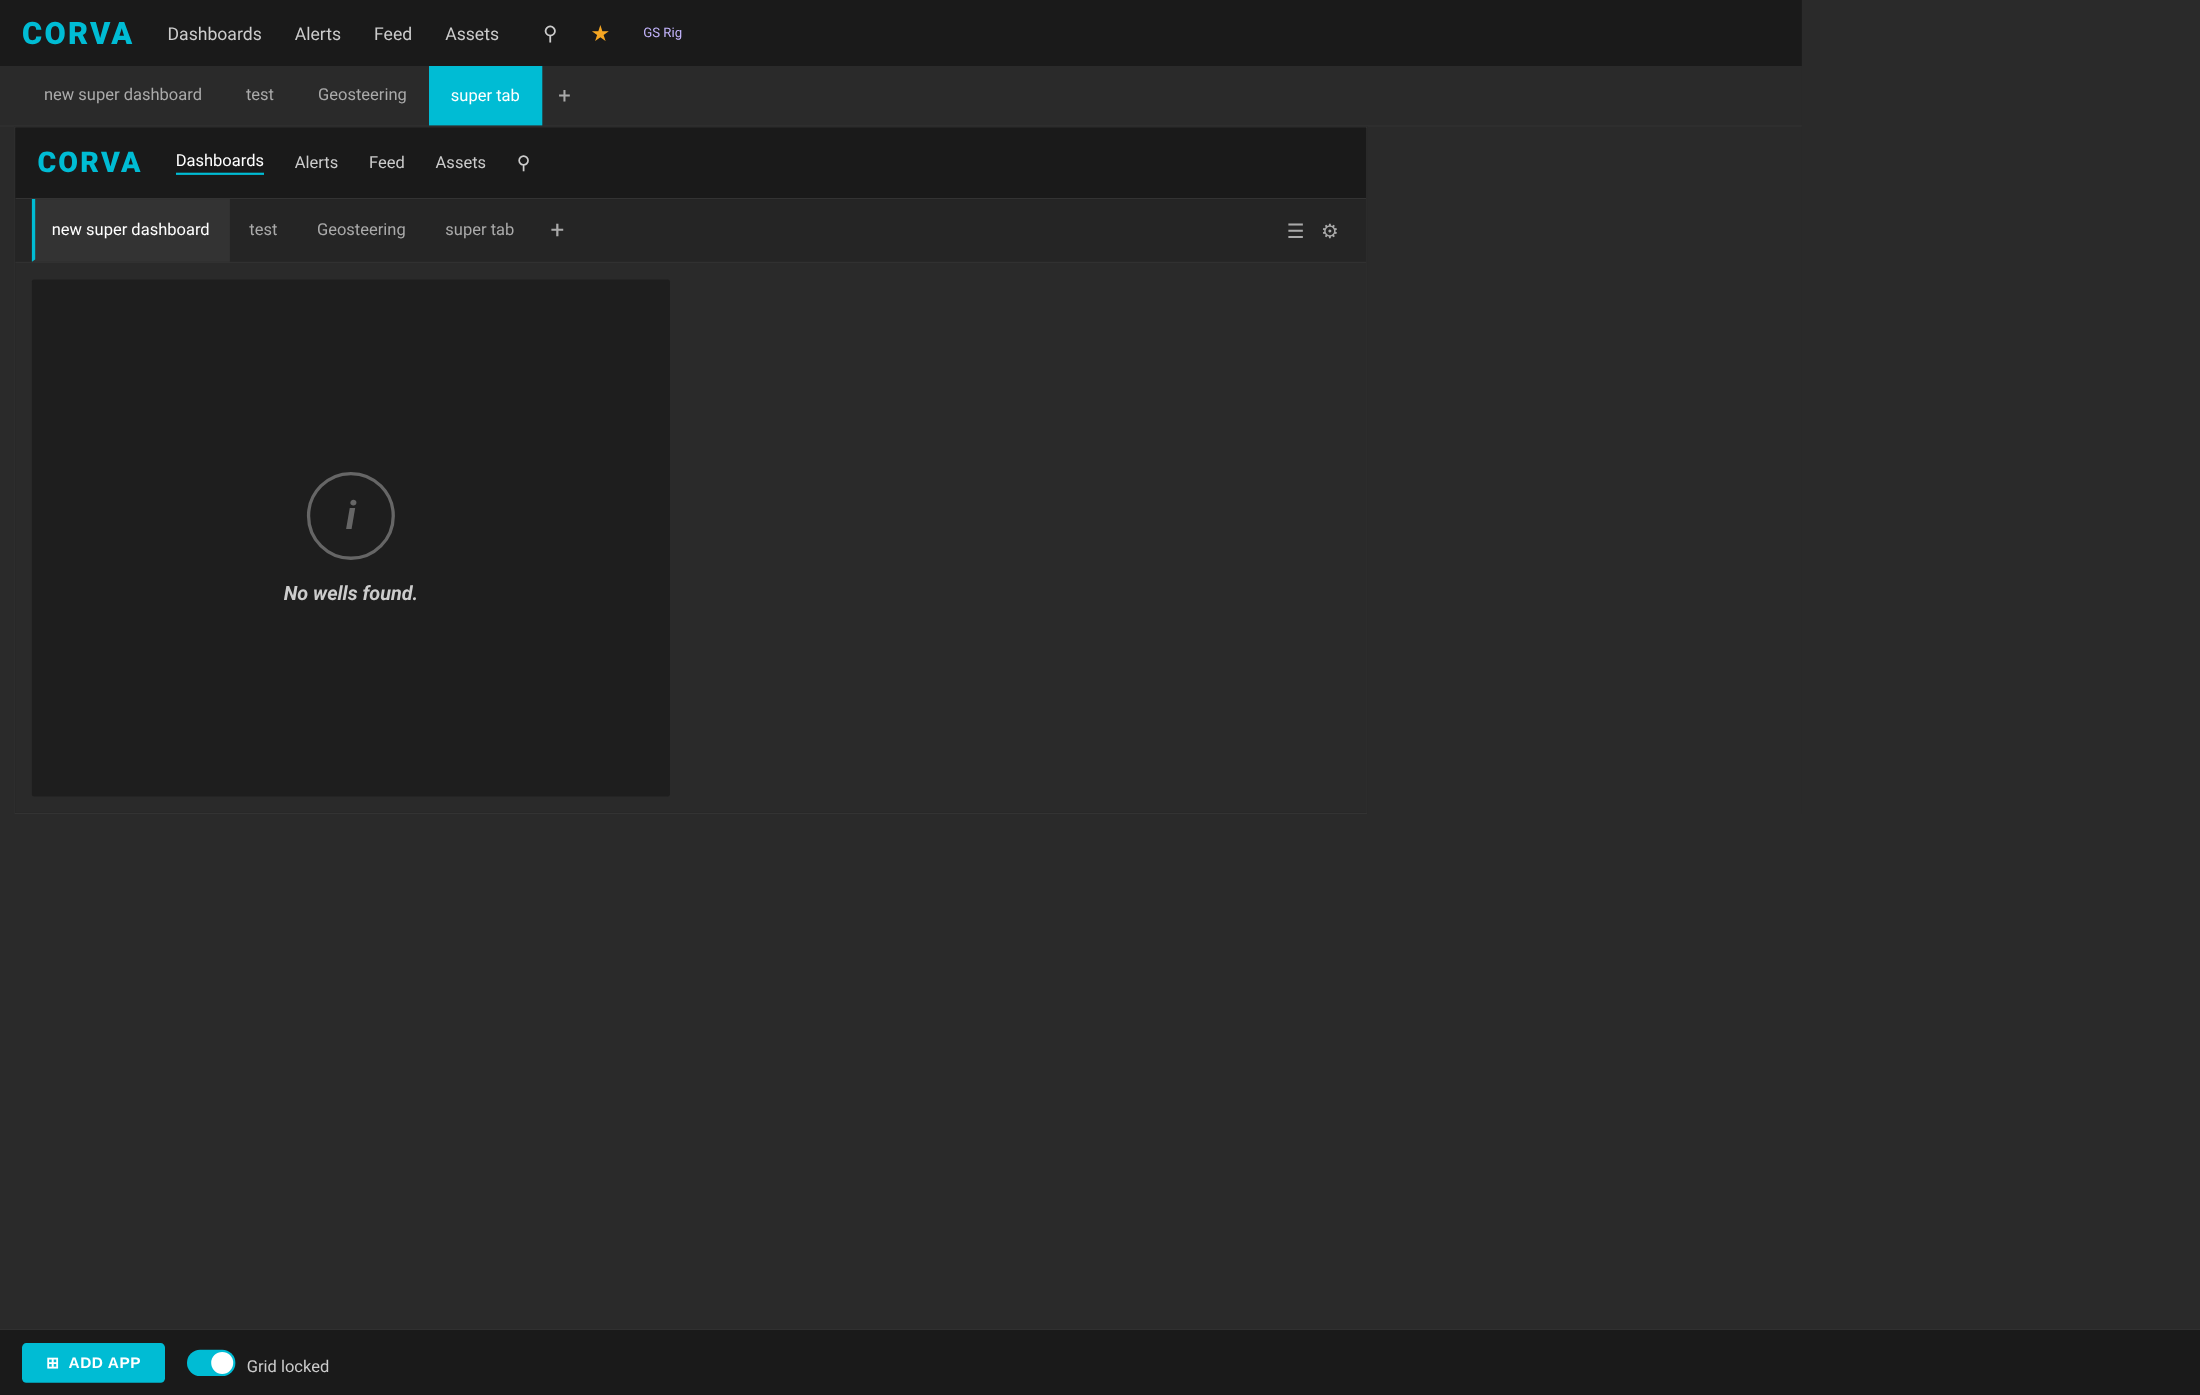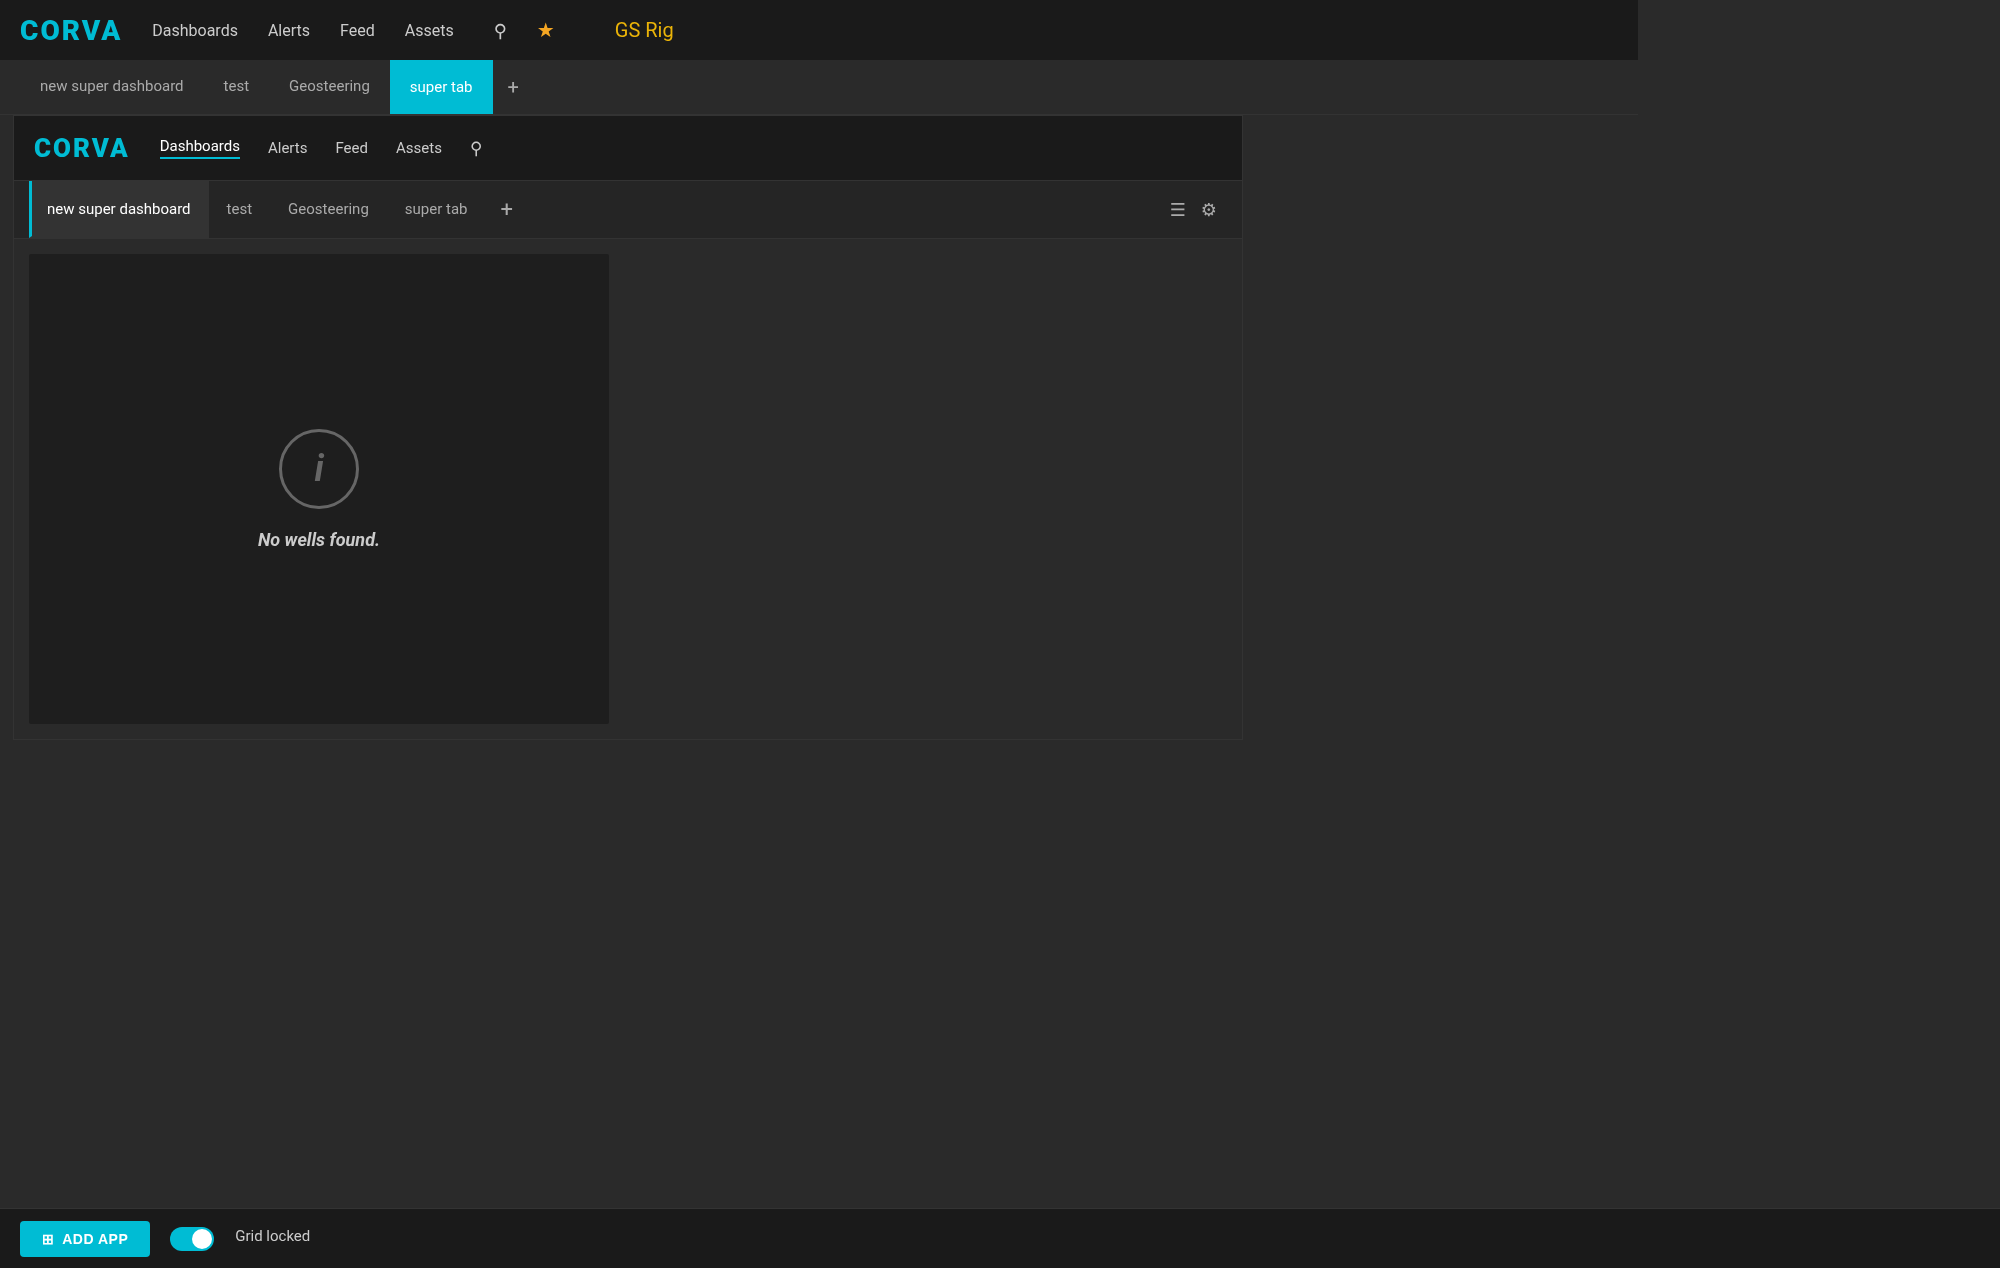--- a/index.html
+++ b/index.html
@@ -48,23 +48,22 @@
       font-size: 18px;
       cursor: pointer;
       margin-left: 10px;
     }
     .star-icon-top {
       color: #f5a623;
       font-size: 20px;
       cursor: pointer;
     }
     .user-label {
-      color: #eab308;
-      font-size: 20px;
-      margin-left: 30px;
+      color: #c4b5fd;
+      font-size: 12px;
     }
 
     
     .top-tabs-bg {
       background: #2a2a2a;
       height: 55px;
       display: flex;
       align-items: stretch;
       padding: 0 20px;
       border-bottom: 1px solid #333;
@@ -253,22 +252,22 @@
       font-size: 14px;
       font-weight: bold;
       cursor: pointer;
       display: flex;
       align-items: center;
       gap: 8px;
       letter-spacing: 0.5px;
     }
     .toggle-container {
       display: flex;
-      align-items: flex-start;
-      gap: 21px;
+      align-items: flex-end;
+      gap: 10px;
     }
     .toggle-switch {
       width: 44px;
       height: 24px;
       background: #00bcd4;
       border-radius: 12px;
       position: relative;
       cursor: pointer;
     }
     .toggle-knob {

